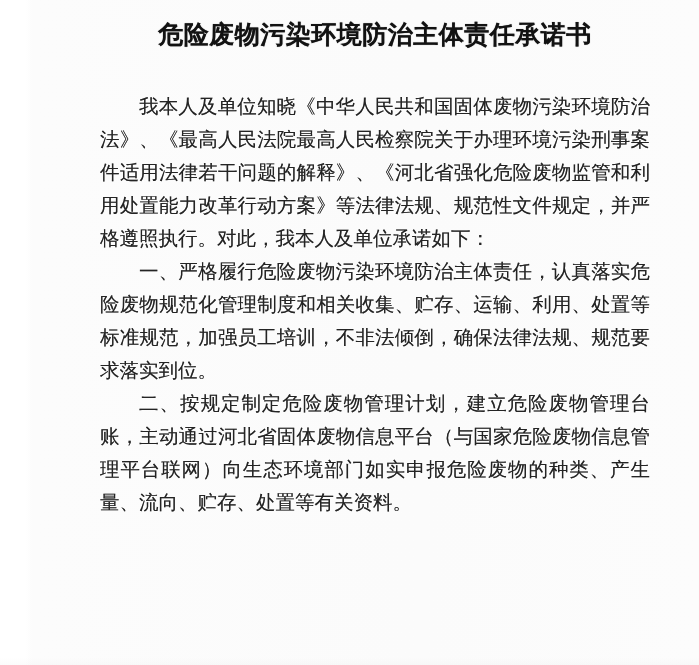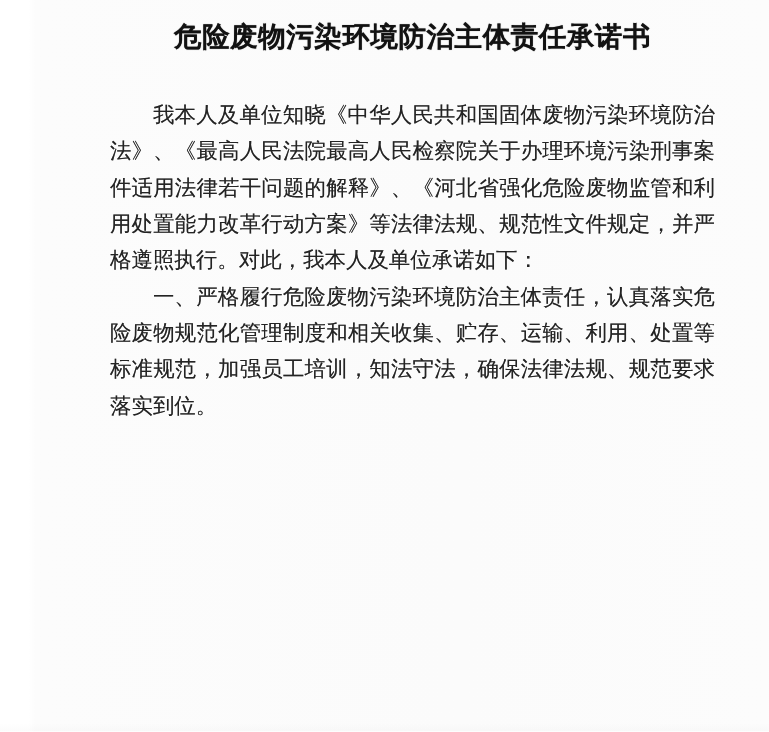--- a/index.html
+++ b/index.html
@@ -47,31 +47,31 @@
     white-space: nowrap;
   }
   .body {
     margin-top: 40px;
     font-size: 19.5px;
     line-height: 33px;
     text-align: justify;
     color: #242424;
     
     text-shadow: 0 0 0.6px rgba(35,35,35,0.55);
-    font-family: Liberation Mono, monospace;
   }
   .para {
     margin: 0;
     padding: 0;
     text-indent: 2em;
   }
 </style>
 </head>
 <body>
 
 <div class="page">
   <h1 class="title">危险废物污染环境防治主体责任承诺书</h1>
 
   <div class="body">
     <p class="para">我本人及单位知晓《中华人民共和国固体废物污染环境防治法》、《最高人民法院最高人民检察院关于办理环境污染刑事案件适用法律若干问题的解释》、《河北省强化危险废物监管和利用处置能力改革行动方案》等法律法规、规范性文件规定，并严格遵照执行。对此，我本人及单位承诺如下：</p>
-    <p class="para">一、严格履行危险废物污染环境防治主体责任，认真落实危险废物规范化管理制度和相关收集、贮存、运输、利用、处置等标准规范，加强员工培训，知法守法，确保法律法规、规范要求落实到位。</p>
+    <p class="para">一、严格履行危险废物污染环境防治主体责任，认真落实危险废物规范化管理制度和相关收集、贮存、运输、利用、处置等标准规范，加强员工培训，不非法倾倒，确保法律法规、规范要求落实到位。</p>
+    <p class="para">二、按规定制定危险废物管理计划，建立危险废物管理台账，主动通过河北省固体废物信息平台（与国家危险废物信息管理平台联网）向生态环境部门如实申报危险废物的种类、产生量、流向、贮存、处置等有关资料。</p>
   </div>
 </div>
 
 </body></html>

